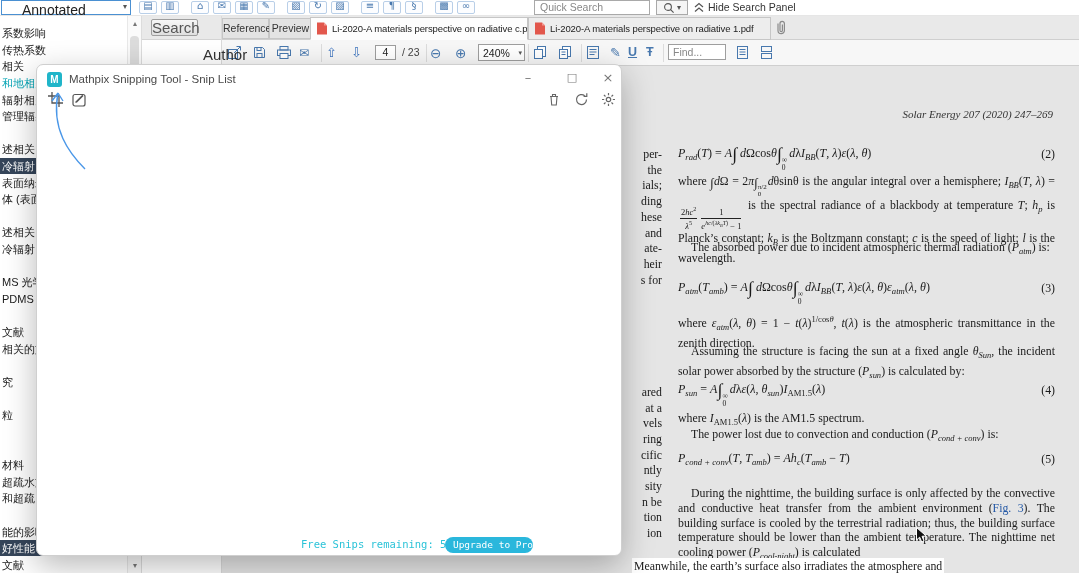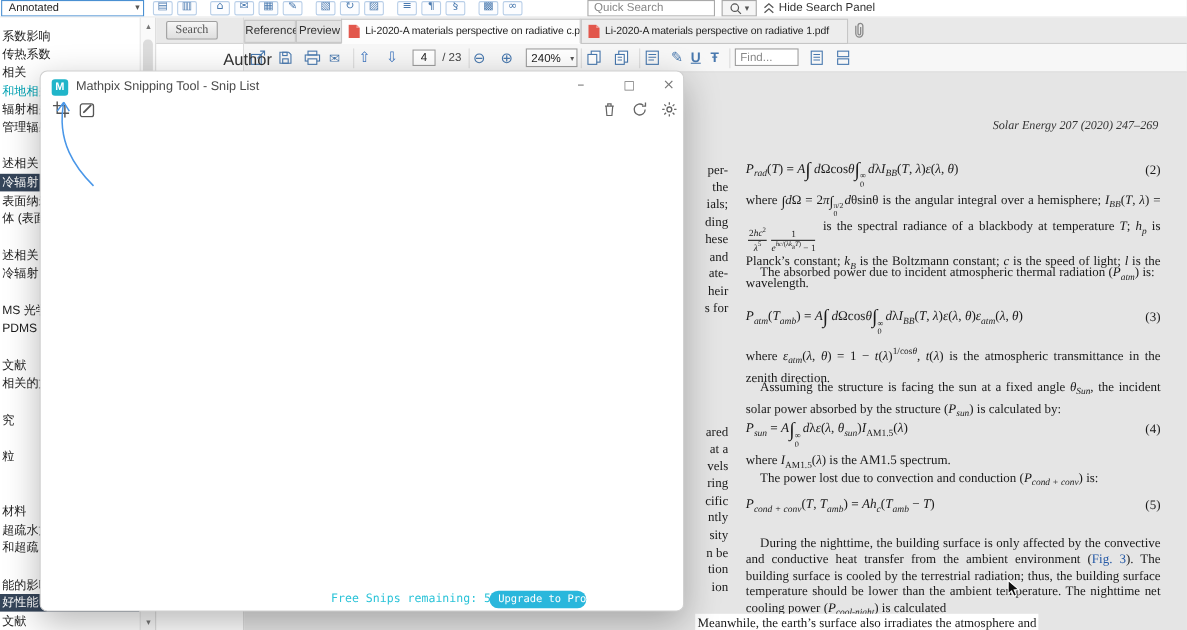--- a/index.html
+++ b/index.html
@@ -3,21 +3,21 @@
 <meta charset="utf-8">
 <style>
   html,body{margin:0;padding:0;background:#888;}
   .screen{position:relative;width:1079px;height:573px;overflow:hidden;background:#fff;
           font-family: "Liberation Sans", sans-serif; -webkit-font-smoothing:antialiased;}
   .screen *{box-sizing:border-box;}
 
   
   .row1{position:absolute;left:0;top:0;width:1079px;height:16px;background:#fff;border-bottom:1px solid #e6e6e6;overflow:hidden;}
   .annot-combo{position:absolute;left:1px;top:0;width:130px;height:15px;border:1px solid #4a90d2;background:#fff;}
-  .annot-combo .lbl{position:absolute;left:6px;top:1px;font-size:10px;color:#222;}
+  .annot-combo .lbl{position:absolute;left:20px;top:1px;font-size:14px;color:#222;}
   .annot-combo .car{position:absolute;right:3px;top:1px;font-size:8px;color:#555;}
   .r1-icons{position:absolute;left:139px;top:1px;display:flex;}
   .ti{width:18px;height:13px;margin-right:4px;border:1px solid #b9cfe8;border-radius:2px;background:#fcfdff;
       display:flex;align-items:flex-end;justify-content:center;overflow:hidden;
       font-family:"DejaVu Sans",sans-serif;font-size:10px;line-height:15px;color:#4878ae;}
   .ti.g{margin-left:8px;}
   .qsearch{position:absolute;left:534px;top:0;width:116px;height:15px;border:1px solid #a9a9a9;background:#fff;
            font-size:10.5px;color:#888;line-height:13px;padding-left:5px;}
   .qs-btn{position:absolute;left:656px;top:0;width:32px;height:15px;border:1px solid #a9a9a9;background:#f5f5f5;
           display:flex;align-items:center;justify-content:center;gap:2px;}
@@ -34,21 +34,21 @@
   .vscroll .thumb{position:absolute;left:2px;top:20px;width:9px;height:85px;background:#dcdcdc;border-radius:4px;}
   .sbtn{position:absolute;font-family:"DejaVu Sans",sans-serif;font-size:8px;color:#777;width:12px;text-align:center;}
   .hscroll{position:absolute;left:141px;top:557px;width:74px;height:16px;background:#f5f5f5;border-top:1px solid #e3e3e3;}
   .hscroll .thumb{position:absolute;left:16px;top:3px;width:30px;height:9px;background:#d6d6d6;border-radius:4px;}
   .vline{position:absolute;left:221px;top:16px;width:1px;height:557px;background:#dadada;}
 
   
   .spanel{position:absolute;left:141px;top:16px;width:81px;height:557px;background:#fff;border-left:1px solid #dcdcdc;}
   .spanel .head{position:absolute;left:0;top:0;width:100%;height:24px;background:#e9e9e9;border-bottom:1px solid #d4d4d4;}
   .search-btn{position:absolute;left:9px;top:3px;width:47px;height:17px;border:1px solid #9e9e9e;border-radius:2px;
-              background:linear-gradient(#f6f6f6,#dfdfdf);font-size:11px;color:#555;text-align:center;line-height:15px;font-family:Liberation Serif, serif;}
+              background:linear-gradient(#f6f6f6,#dfdfdf);font-size:15px;color:#555;text-align:center;line-height:15px;}
   .author-lbl{position:absolute;left:203px;top:46px;font-size:15px;color:#333;z-index:5;}
 
   
   .row2{position:absolute;left:222px;top:16px;width:857px;height:24px;background:#e9e9e9;border-bottom:1px solid #cfcfcf;}
   .subtab{position:absolute;top:2px;height:21px;background:#e3e3e3;border:1px solid #c6c6c6;
           font-size:10.5px;color:#333;text-align:center;line-height:19px;}
   .doctab{position:absolute;top:1px;height:23px;border:1px solid #c6c6c6;display:flex;align-items:center;gap:4px;
           padding:0 5px;font-size:9.5px;letter-spacing:-0.1px;color:#222;white-space:nowrap;overflow:hidden;}
   .doctab.active{background:#fdfdfd;border-bottom:1px solid #fdfdfd;}
   .doctab.inactive{background:#ededed;}

